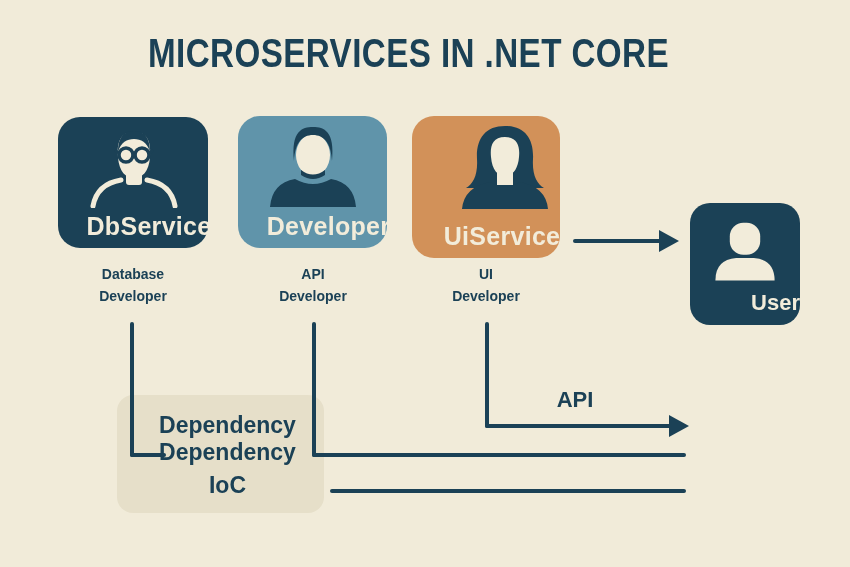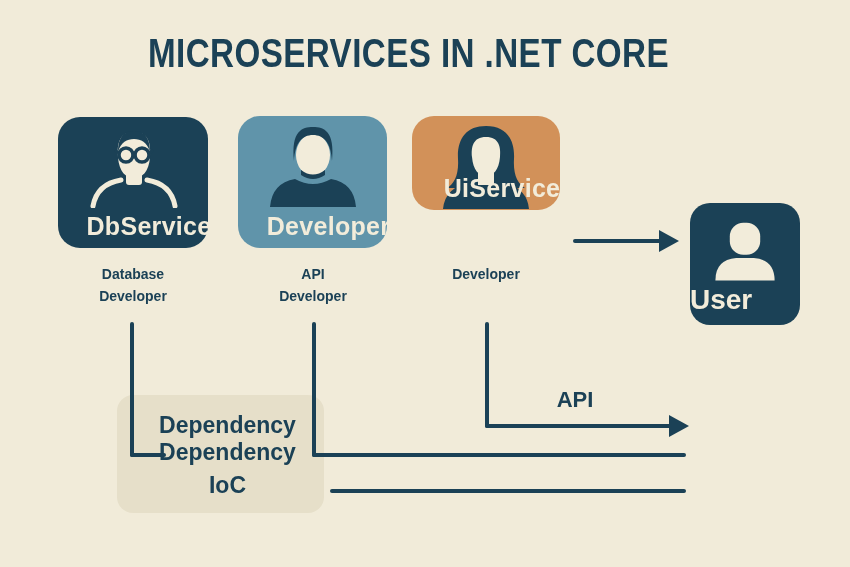--- a/index.html
+++ b/index.html
@@ -15,42 +15,42 @@
     color:var(--navy);white-space:nowrap;
     transform:scaleX(0.81);transform-origin:50% 50%;
     letter-spacing:0.5px;
   }
   .svcbox{
     position:absolute;border-radius:22px;z-index:2;
     display:flex;flex-direction:column;align-items:center;
   }
   #box-db{left:58px;top:117px;width:150px;height:131px;background:var(--db);}
   #box-api{left:238px;top:116px;width:149px;height:132px;background:var(--api);}
-  #box-ui{left:412px;top:116px;width:148px;height:94px;background:var(--ui);}
+  #box-ui{left:412px;top:116px;width:148px;height:142px;background:var(--ui);align-items:flex-end;}
   .svcbox svg{margin-top:7px;}
   .svc-lbl{
     position:absolute;bottom:7px;left:16px;width:100%;text-align:center;
     font-weight:700;font-size:25px;color:var(--cream);letter-spacing:0.3px;
   }
   .role{
     position:absolute;top:263px;width:160px;text-align:center;
     font-weight:700;font-size:14px;line-height:22px;color:var(--navy);
   }
   #role-db{left:53px;}
   #role-api{left:233px;}
   #role-ui{left:406px;}
   #userbox{
     position:absolute;left:690px;top:203px;width:110px;height:122px;
     background:var(--user);border-radius:20px;z-index:2;
     display:flex;flex-direction:column;align-items:center;
   }
   #userbox svg{margin-top:11px;}
   #user-lbl{
-    position:absolute;bottom:9px;left:0;width:100%;text-align:left;
-    font-weight:700;font-size:28px;color:var(--cream);
+    position:absolute;bottom:9px;left:0;width:100%;text-align:right;
+    font-weight:700;font-size:22px;color:var(--cream);
   }
   .line{position:absolute;background:var(--navy);border-radius:2px;z-index:3;}
   #v-db{left:130px;top:322px;width:4px;height:135px;}
   #f-db{left:130px;top:453px;width:36px;height:4px;}
   #v-api{left:312px;top:322px;width:4px;height:135px;}
   #h-api{left:312px;top:453px;width:374px;height:4px;}
   #v-ui{left:485px;top:322px;width:4px;height:106px;}
   #h-ui{left:485px;top:424px;width:186px;height:4px;}
   #ioc-line{left:330px;top:489px;width:356px;height:4px;}
   #a-user{left:573px;top:239px;width:88px;height:4px;}
@@ -119,20 +119,21 @@
   <div class="svcbox" id="box-ui">
     <svg width="110" height="86" viewBox="0 0 110 86">
       <path d="M55,3 C35,3 26,16 27,36 C28,52 23,61 16,65 L94,65 C87,61 82,52 83,36 C84,16 75,3 55,3 Z" fill="var(--navy)"></path>
       <rect x="47" y="44" width="16" height="18" fill="var(--cream)"></rect>
       <path d="M55,14 C68,14 70,24 69,34 C68,47 62,53 55,53 C48,53 42,47 41,34 C40,24 42,14 55,14 Z" fill="var(--cream)"></path>
       <path d="M12,86 Q14,64 40,59 Q55,68 70,59 Q96,64 98,86 Z" fill="var(--navy)"></path>
     </svg>
     <div class="svc-lbl">UiService</div>
   </div>
   <div class="role" id="role-ui">
+    <div>UI</div>
     <div>Developer</div>
   </div>
 
   <div id="userbox">
     <svg width="72" height="72" viewBox="0 0 90 80">
       <rect x="26" y="6" width="38" height="40" rx="17" fill="var(--cream)"></rect>
       <path d="M8,78 Q8,52 34,50 L56,50 Q82,52 82,78 Z" fill="var(--cream)"></path>
     </svg>
     <div id="user-lbl">User</div>
   </div>

